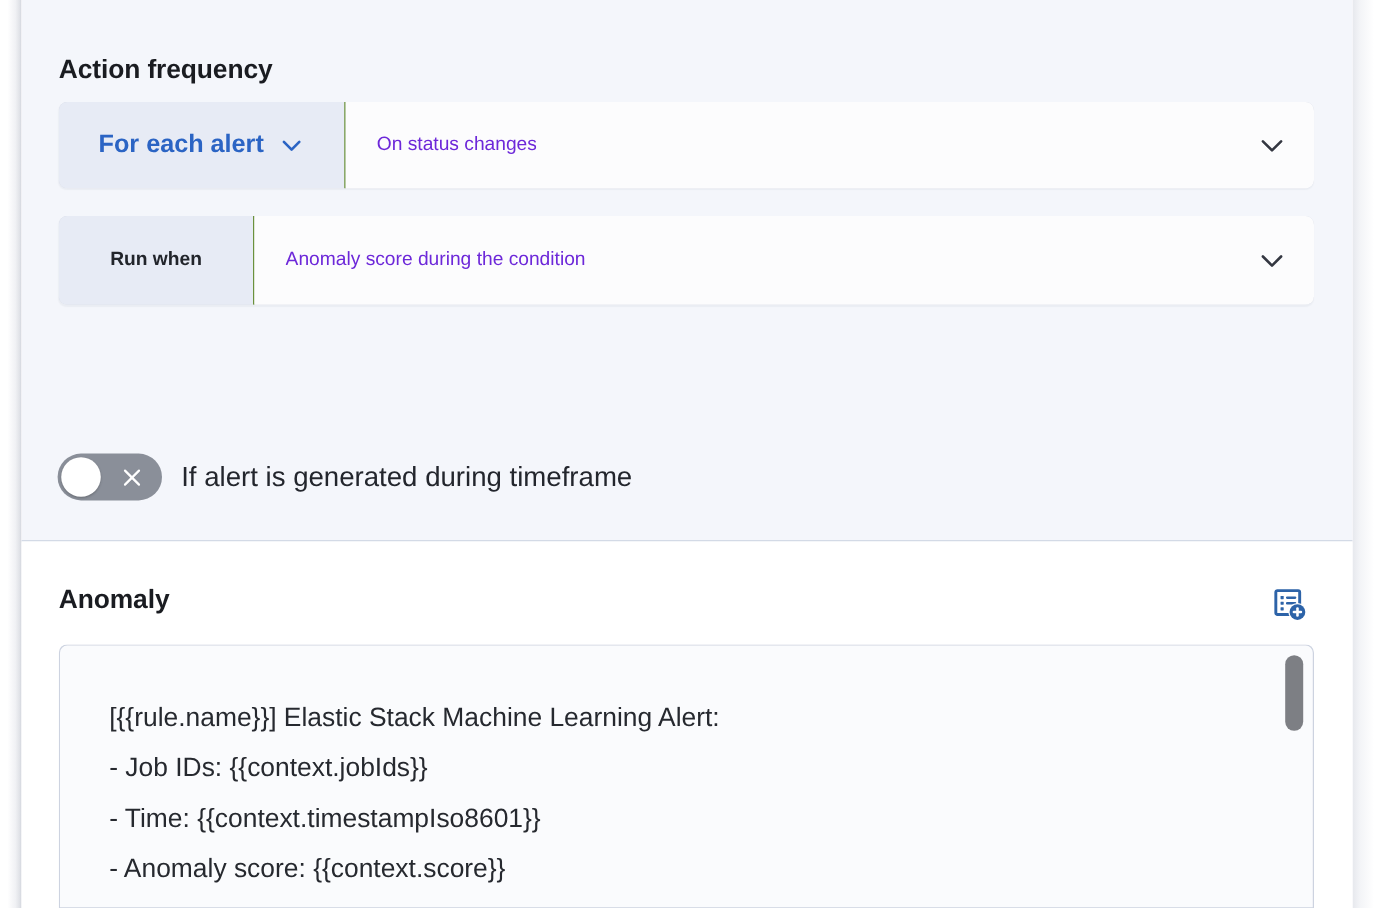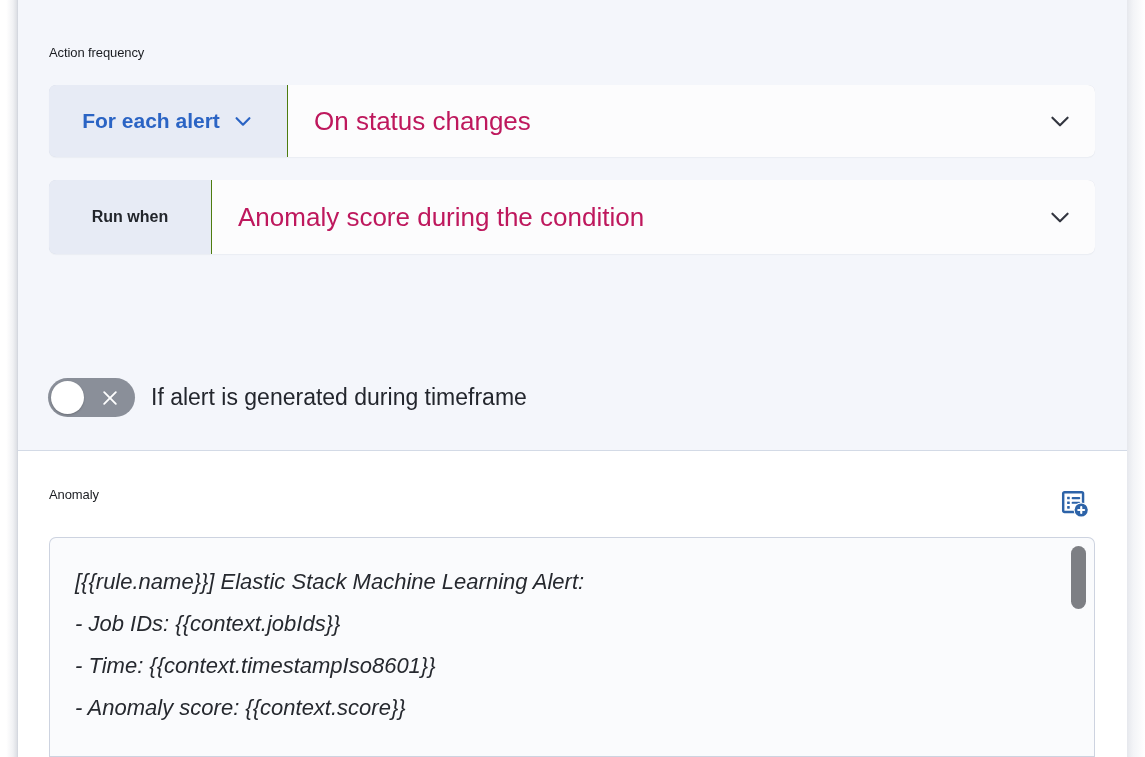--- a/index.html
+++ b/index.html
@@ -45,22 +45,22 @@
     position: absolute;
     left: 0; top: 0;
     width: 1109px;
     height: 451px;
     background: #f4f6fb;
     border-bottom: 1px solid #d3dae6;
   }
 
   .section-title {
     position: absolute;
-    font-size: 13px;
-    font-weight: normal;
+    font-size: 22px;
+    font-weight: bold;
     color: #1a1c21;
     letter-spacing: -0.1px;
   }
   .title-frequency { left: 31px; top: 45px; }
   .title-message   { left: 31px; top: 487px; }
 
   
   .control-row {
     position: absolute;
     display: flex;
@@ -108,22 +108,22 @@
   .select-field {
     flex: 1;
     display: flex;
     align-items: center;
     justify-content: space-between;
     background: #fcfcfd;
     padding: 0 22px 0 26px;
     cursor: pointer;
   }
   .select-value {
-    font-size: 26px;
-    color: #be185d;
+    font-size: 16px;
+    color: #6d28d9;
     white-space: nowrap;
     overflow: hidden;
     text-overflow: ellipsis;
   }
 
   .chev {
     display: inline-block;
     flex: none;
   }
   .chev svg { display: block; }
@@ -201,23 +201,22 @@
     border-radius: 7px 7px 0 0;
     box-shadow: 0 0 0 1px #cdd3e0 inset;
     padding: 24px 46px 0 26px;
     overflow: hidden;
   }
   .message-text {
     font-size: 22px;
     line-height: 42px;
     color: #26292f;
     white-space: pre-wrap;
-    margin: 0;
+    margin: 16px;
     font-family: "Liberation Sans", sans-serif;
-    font-style: italic;
   }
   .message-scrollbar-track {
     position: absolute;
     right: 9px; top: 8px;
     width: 15px;
     height: 204px;
     background: transparent;
   }
   .message-scrollbar-thumb {
     position: absolute;

